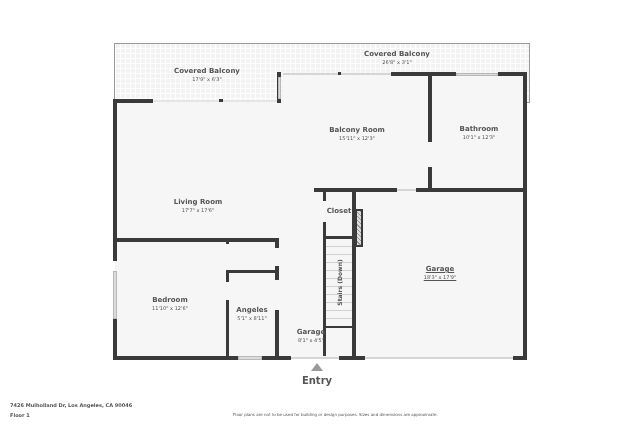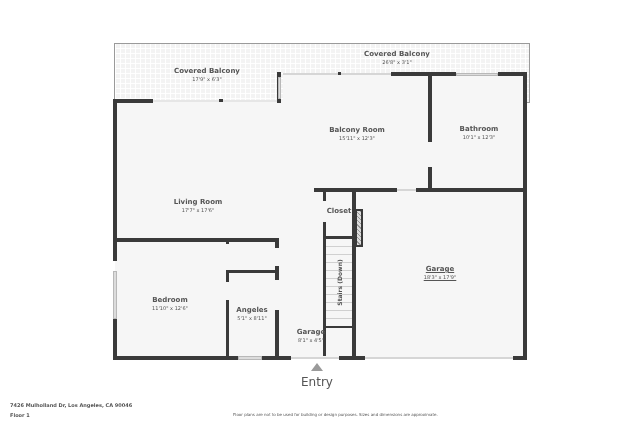--- a/index.html
+++ b/index.html
@@ -15,21 +15,21 @@
   .win{position:absolute;background:#dcdcdc;border:1px solid #b8b8b8;box-sizing:border-box;}
   .thin{position:absolute;background:#d6d6d6;}
   .label{position:absolute;text-align:center;transform:translateX(-50%);white-space:nowrap;}
   .label .nm{font-size:7px;font-weight:bold;color:#555;display:block;line-height:9px;}
   .label .dm{font-size:5px;color:#555;display:block;line-height:7px;}
   .stairs{position:absolute;background:
      repeating-linear-gradient(0deg,#f6f6f6 0px,#f6f6f6 7px,#d0d0d0 7px,#d0d0d0 8px);}
   .stair-text{position:absolute;font-size:6px;font-weight:bold;color:#555;transform:rotate(-90deg);transform-origin:center;white-space:nowrap;}
   .hatch{position:absolute;background:repeating-linear-gradient(45deg,#ddd 0 2px,#999 2px 3px);border:2px solid #3a3a3a;box-sizing:border-box;}
   .entry-arrow{position:absolute;width:0;height:0;border-left:6px solid transparent;border-right:6px solid transparent;border-bottom:8px solid #9a9a9a;}
-  .entry-text{position:absolute;font-size:12px;font-weight:normal;color:#555;transform:translateX(-50%);}
+  .entry-text{position:absolute;font-size:10px;font-weight:bold;color:#555;transform:translateX(-50%);}
   .footer{position:absolute;font-size:5px;color:#555;}
   .footer.bold{font-weight:bold;}
 </style>
 </head>
 <body>
 
 <div class="plan">
 
   <div class="balcony" style="left:114px;top:43px;width:414px;height:58px;"></div>
 

